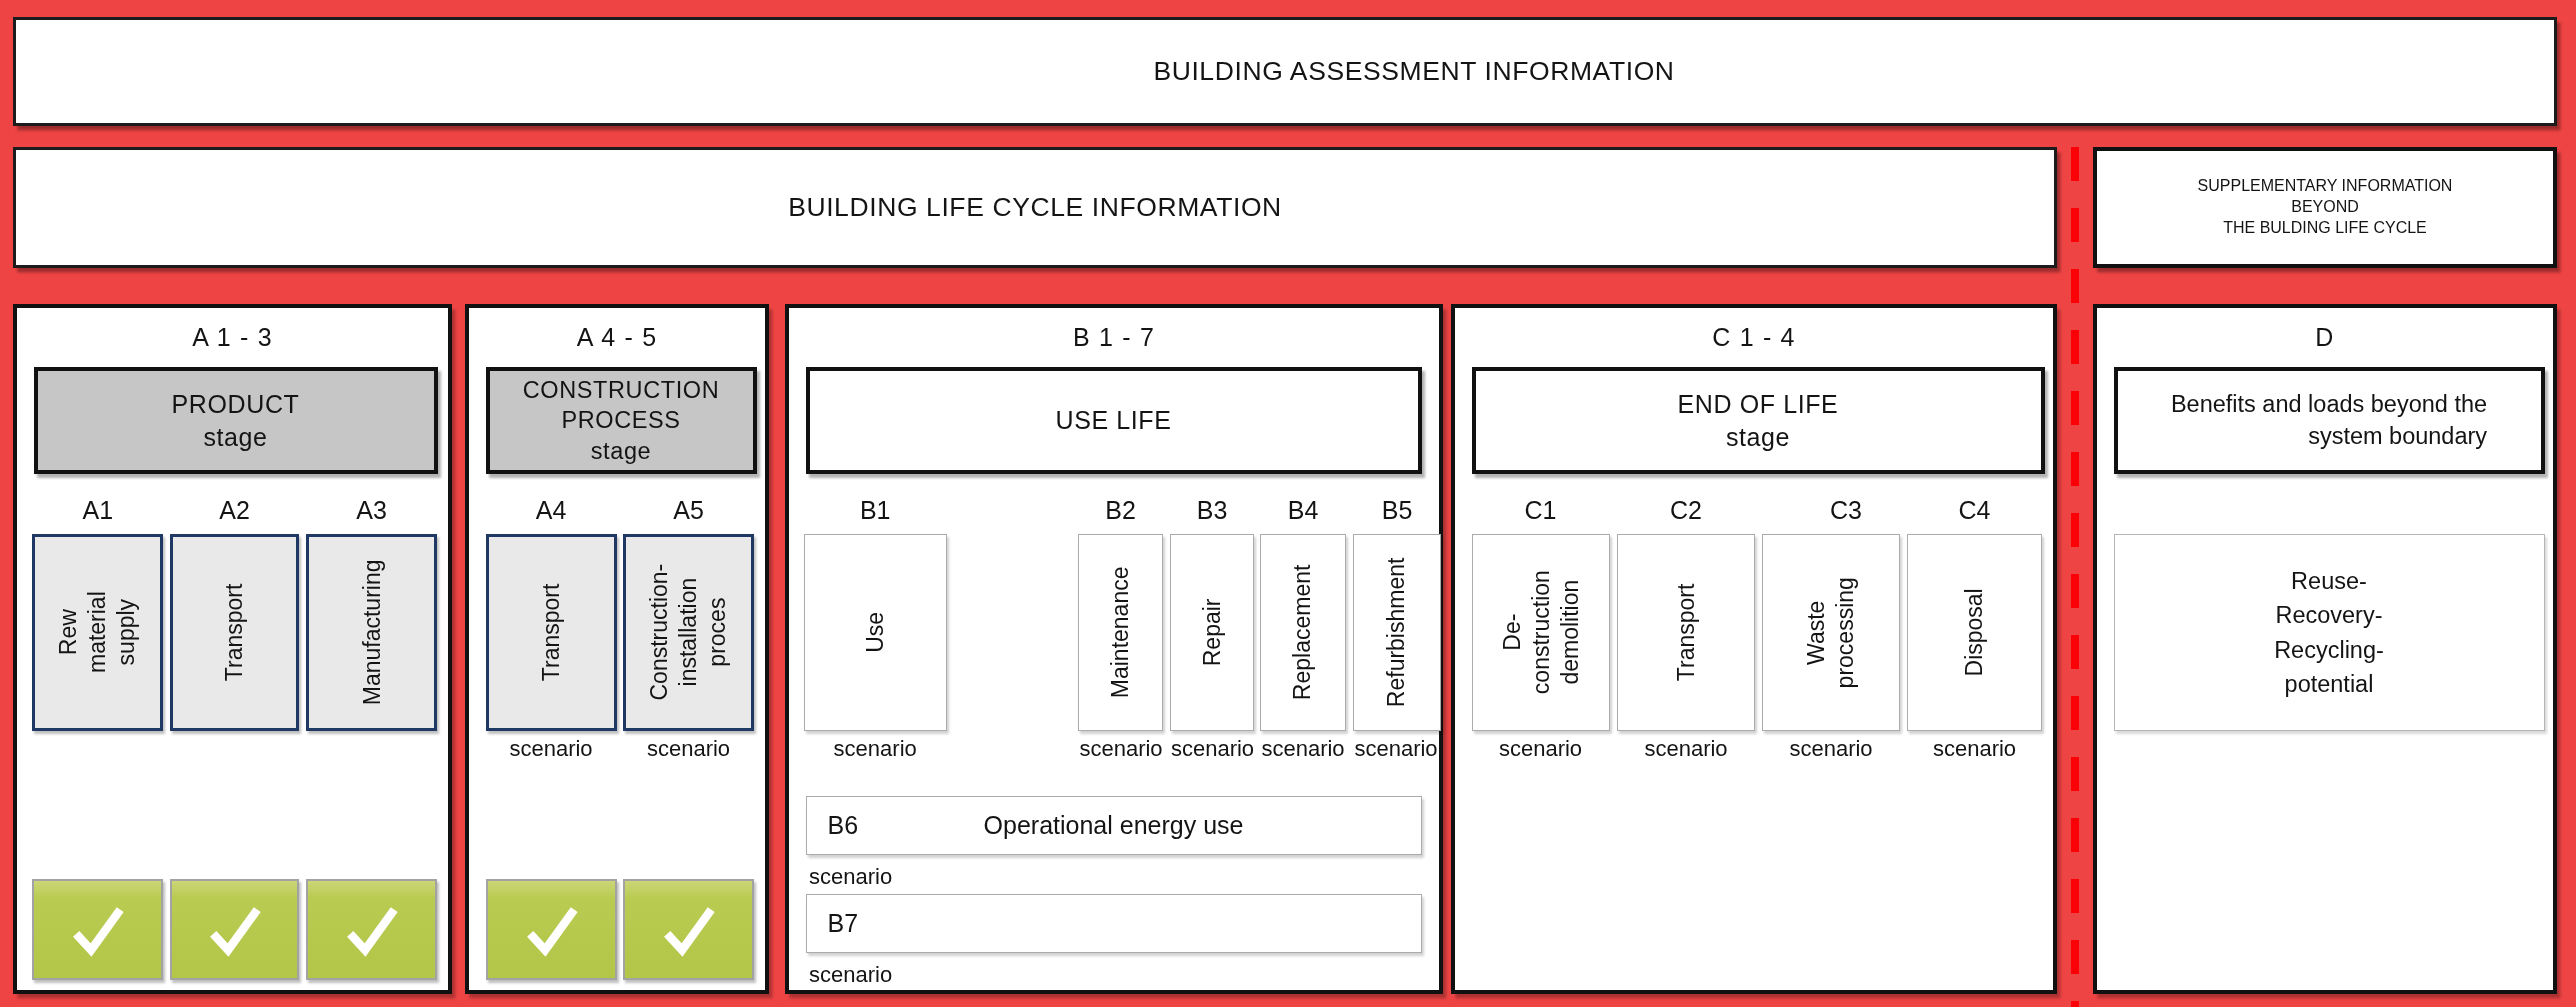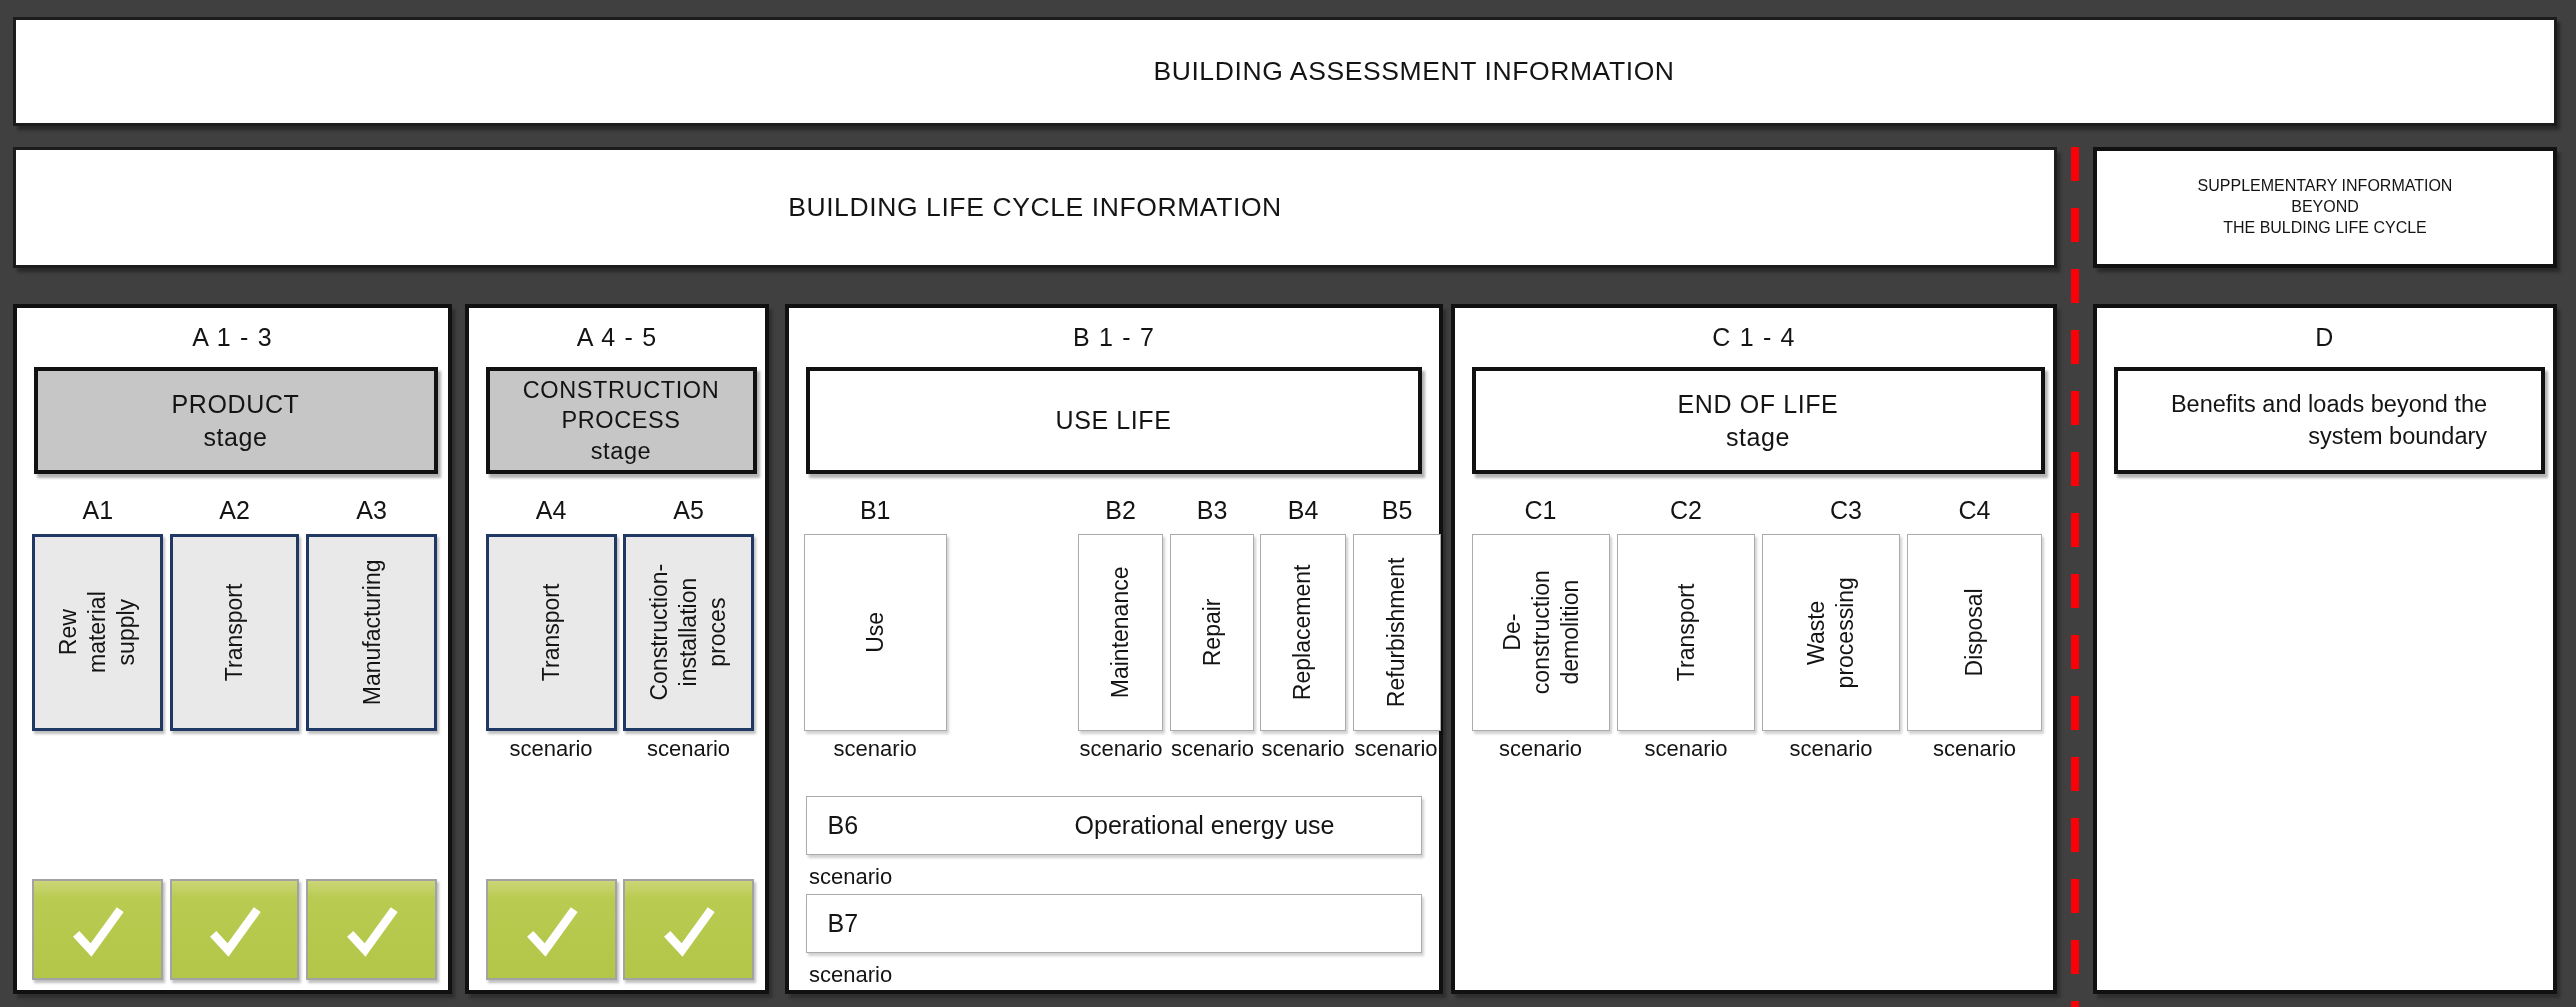--- a/index.html
+++ b/index.html
@@ -1,19 +1,19 @@
 <!DOCTYPE html>
 <html style="font-size:9.4px"><head>
 <meta charset="utf-8">
 <style>
   html,body{margin:0;padding:0;background:#ffffff;}
   #stage-canvas{
     position:relative;
     width:2576px;height:1008px;
-    background:#404040;
+    background:#ef4444;
     font-family:"Liberation Sans", sans-serif;
     color:#141414;
     overflow:hidden;
   }
   [data-bind]{white-space:pre-line;}
   .abs{position:absolute;box-sizing:border-box;}
 
   
   .banner{
     border:3.5px solid #1c1c1c;
@@ -90,21 +90,21 @@
   }
 
   
   .op-row{
     background:#ffffff;
     border:1.8px solid #ababab;
     display:flex;align-items:center;
     box-shadow:2.4px 2.9px 2.4px rgba(0,0,0,.18);
   }
   .op-code{font-size:25px;margin-left:21px;width:65px;}
-  .op-label{flex:1;text-align:right;font-size:25px;margin-right:86px;}
+  .op-label{flex:1;text-align:center;font-size:25px;margin-right:86px;}
 
   
   .check-box{
     background:linear-gradient(180deg,#cbd677 0%,#b9cb51 18%,#b3c648 100%);
     border:2.9px solid #a3a3a3;
     display:flex;align-items:center;justify-content:center;
     box-shadow:2.4px 2.9px 2.4px rgba(0,0,0,.25);
   }
   .check-box svg{width:71px;height:71px;}
 
@@ -296,16 +296,22 @@
     <div class="abs scenario" style="left:307px;top:428px;width:138px;" data-bind="columns.c14.modules.2.scenario">scenario</div>
     <div class="abs scenario" style="left:452px;top:428px;width:135px;" data-bind="columns.c14.modules.3.scenario">scenario</div>
   </div>
 
   <div class="abs col" style="left:2093px;top:304px;width:464px;height:690px;">
     <div class="abs range-label" data-bind="columns.d.range">D</div>
     <div class="abs benefits-box" style="left:16.5px;top:59px;width:431px;height:107px;">
       <span data-bind="columns.d.stage">Benefits and loads beyond the
 system boundary</span>
     </div>
+    <div class="abs potential-box" style="left:16.5px;top:226px;width:431px;height:197px;">
+      <span data-bind="columns.d.potential">Reuse-
+Recovery-
+Recycling-
+potential</span>
+    </div>
   </div>
 
 </div>
 
 
 </body></html>

